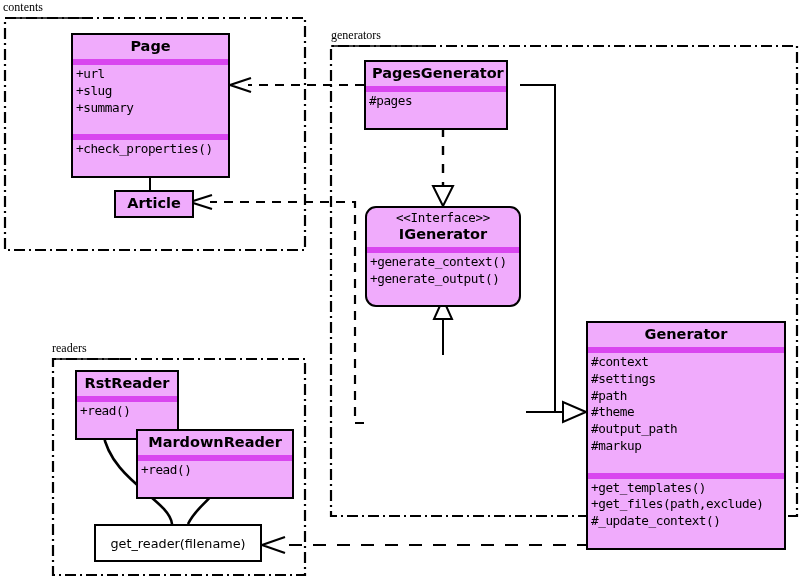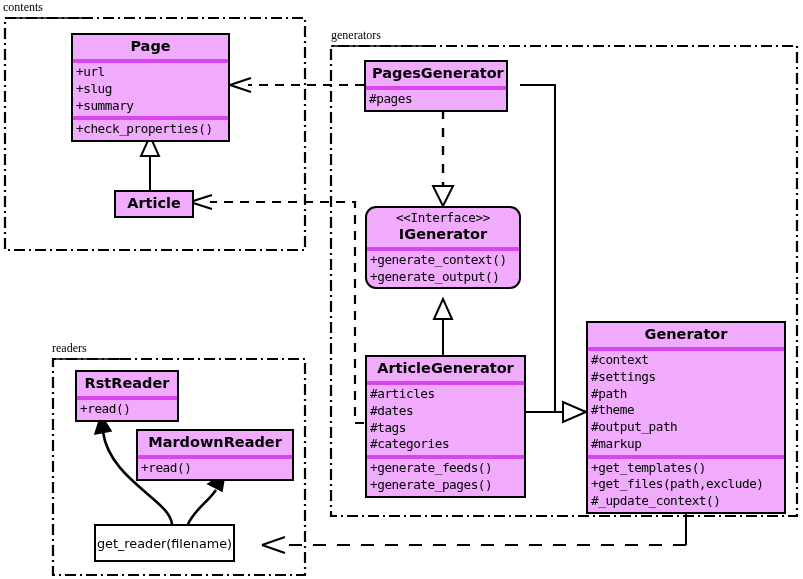--- a/index.html
+++ b/index.html
@@ -45,22 +45,22 @@
     white-space: nowrap;
   }
   .uml-stereo {
     display: block;
     font-weight: normal;
     font-family: "DejaVu Sans Mono", monospace;
     font-size: 12.5px;
     letter-spacing: -0.3px;
   }
   .uml-compartment {
-    border-top: 4px solid #d946ef;
-    padding: 1px 3px 2px 3px;
+    border-top: 6px solid #d946ef;
+    padding: 1px 3px 18px 3px;
   }
   .uml-item {
     font-family: "DejaVu Sans Mono", monospace;
     font-size: 12.7px;
     color: #000000;
     line-height: 1.32;
     white-space: nowrap;
     letter-spacing: -0.45px;
   }
 
@@ -202,33 +202,20 @@
     <div class="uml-name">
       <span class="uml-stereo">&lt;&lt;Interface&gt;&gt;</span>
       <span>IGenerator</span>
     </div>
     <div class="uml-compartment">
       <div class="uml-item">+generate_context()</div>
       <div class="uml-item">+generate_output()</div>
     </div>
   </div>
 
-  <div class="uml-class" style="left:365px; top:355px; width:161px;">
-    <div class="uml-name">ArticleGenerator</div>
-    <div class="uml-compartment">
-      <div class="uml-item">#articles</div>
-      <div class="uml-item">#dates</div>
-      <div class="uml-item">#tags</div>
-      <div class="uml-item">#categories</div>
-    </div>
-    <div class="uml-compartment">
-      <div class="uml-item">+generate_feeds()</div>
-      <div class="uml-item">+generate_pages()</div>
-    </div>
-  </div>
 
   <div class="uml-class" style="left:586px; top:321px; width:200px;">
     <div class="uml-name">Generator</div>
     <div class="uml-compartment">
       <div class="uml-item">#context</div>
       <div class="uml-item">#settings</div>
       <div class="uml-item">#path</div>
       <div class="uml-item">#theme</div>
       <div class="uml-item">#output_path</div>
       <div class="uml-item">#markup</div>
@@ -247,17 +234,17 @@
     </div>
   </div>
 
   <div class="uml-class" style="left:136px; top:429px; width:158px;">
     <div class="uml-name">MardownReader</div>
     <div class="uml-compartment">
       <div class="uml-item">+read()</div>
     </div>
   </div>
 
-  <div class="plain-box" style="left:94px; top:524px; width:141px; height:38px;">
+  <div class="plain-box" style="left:94px; top:524px; width:168px; height:38px;">
     <span class="plain-label">get_reader(filename)</span>
   </div>
 
 </div>
 
 </body></html>

